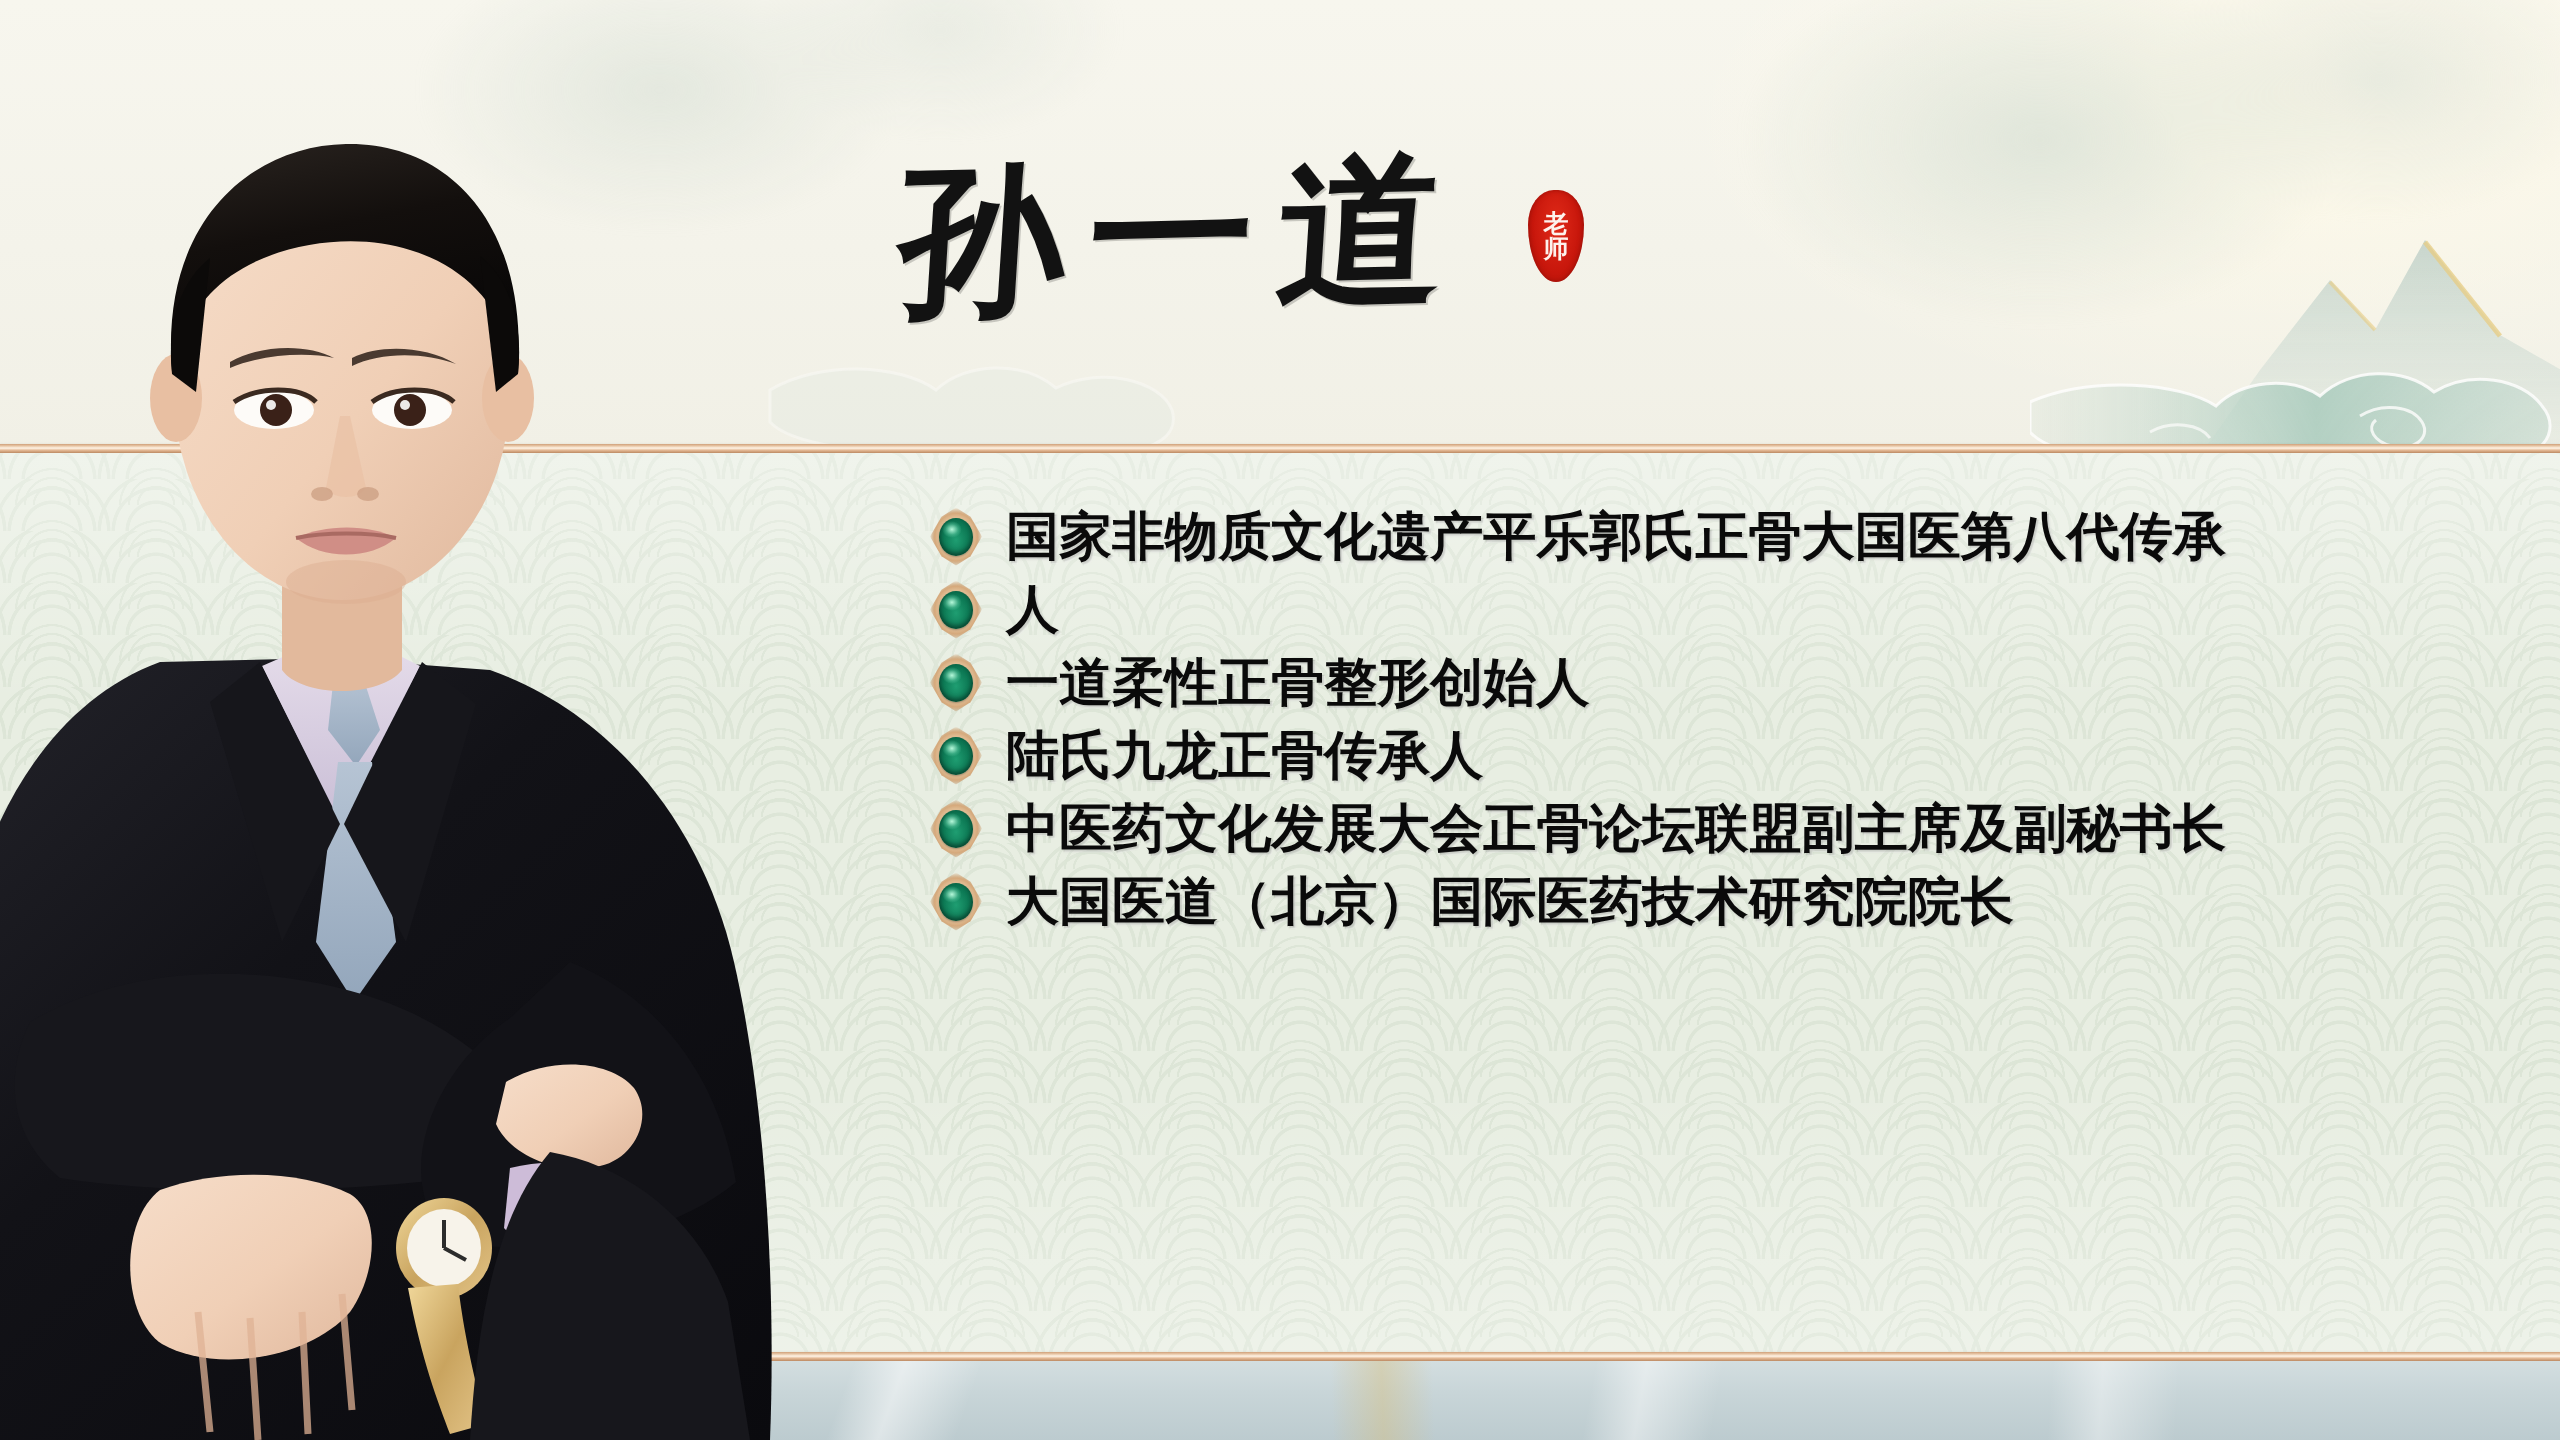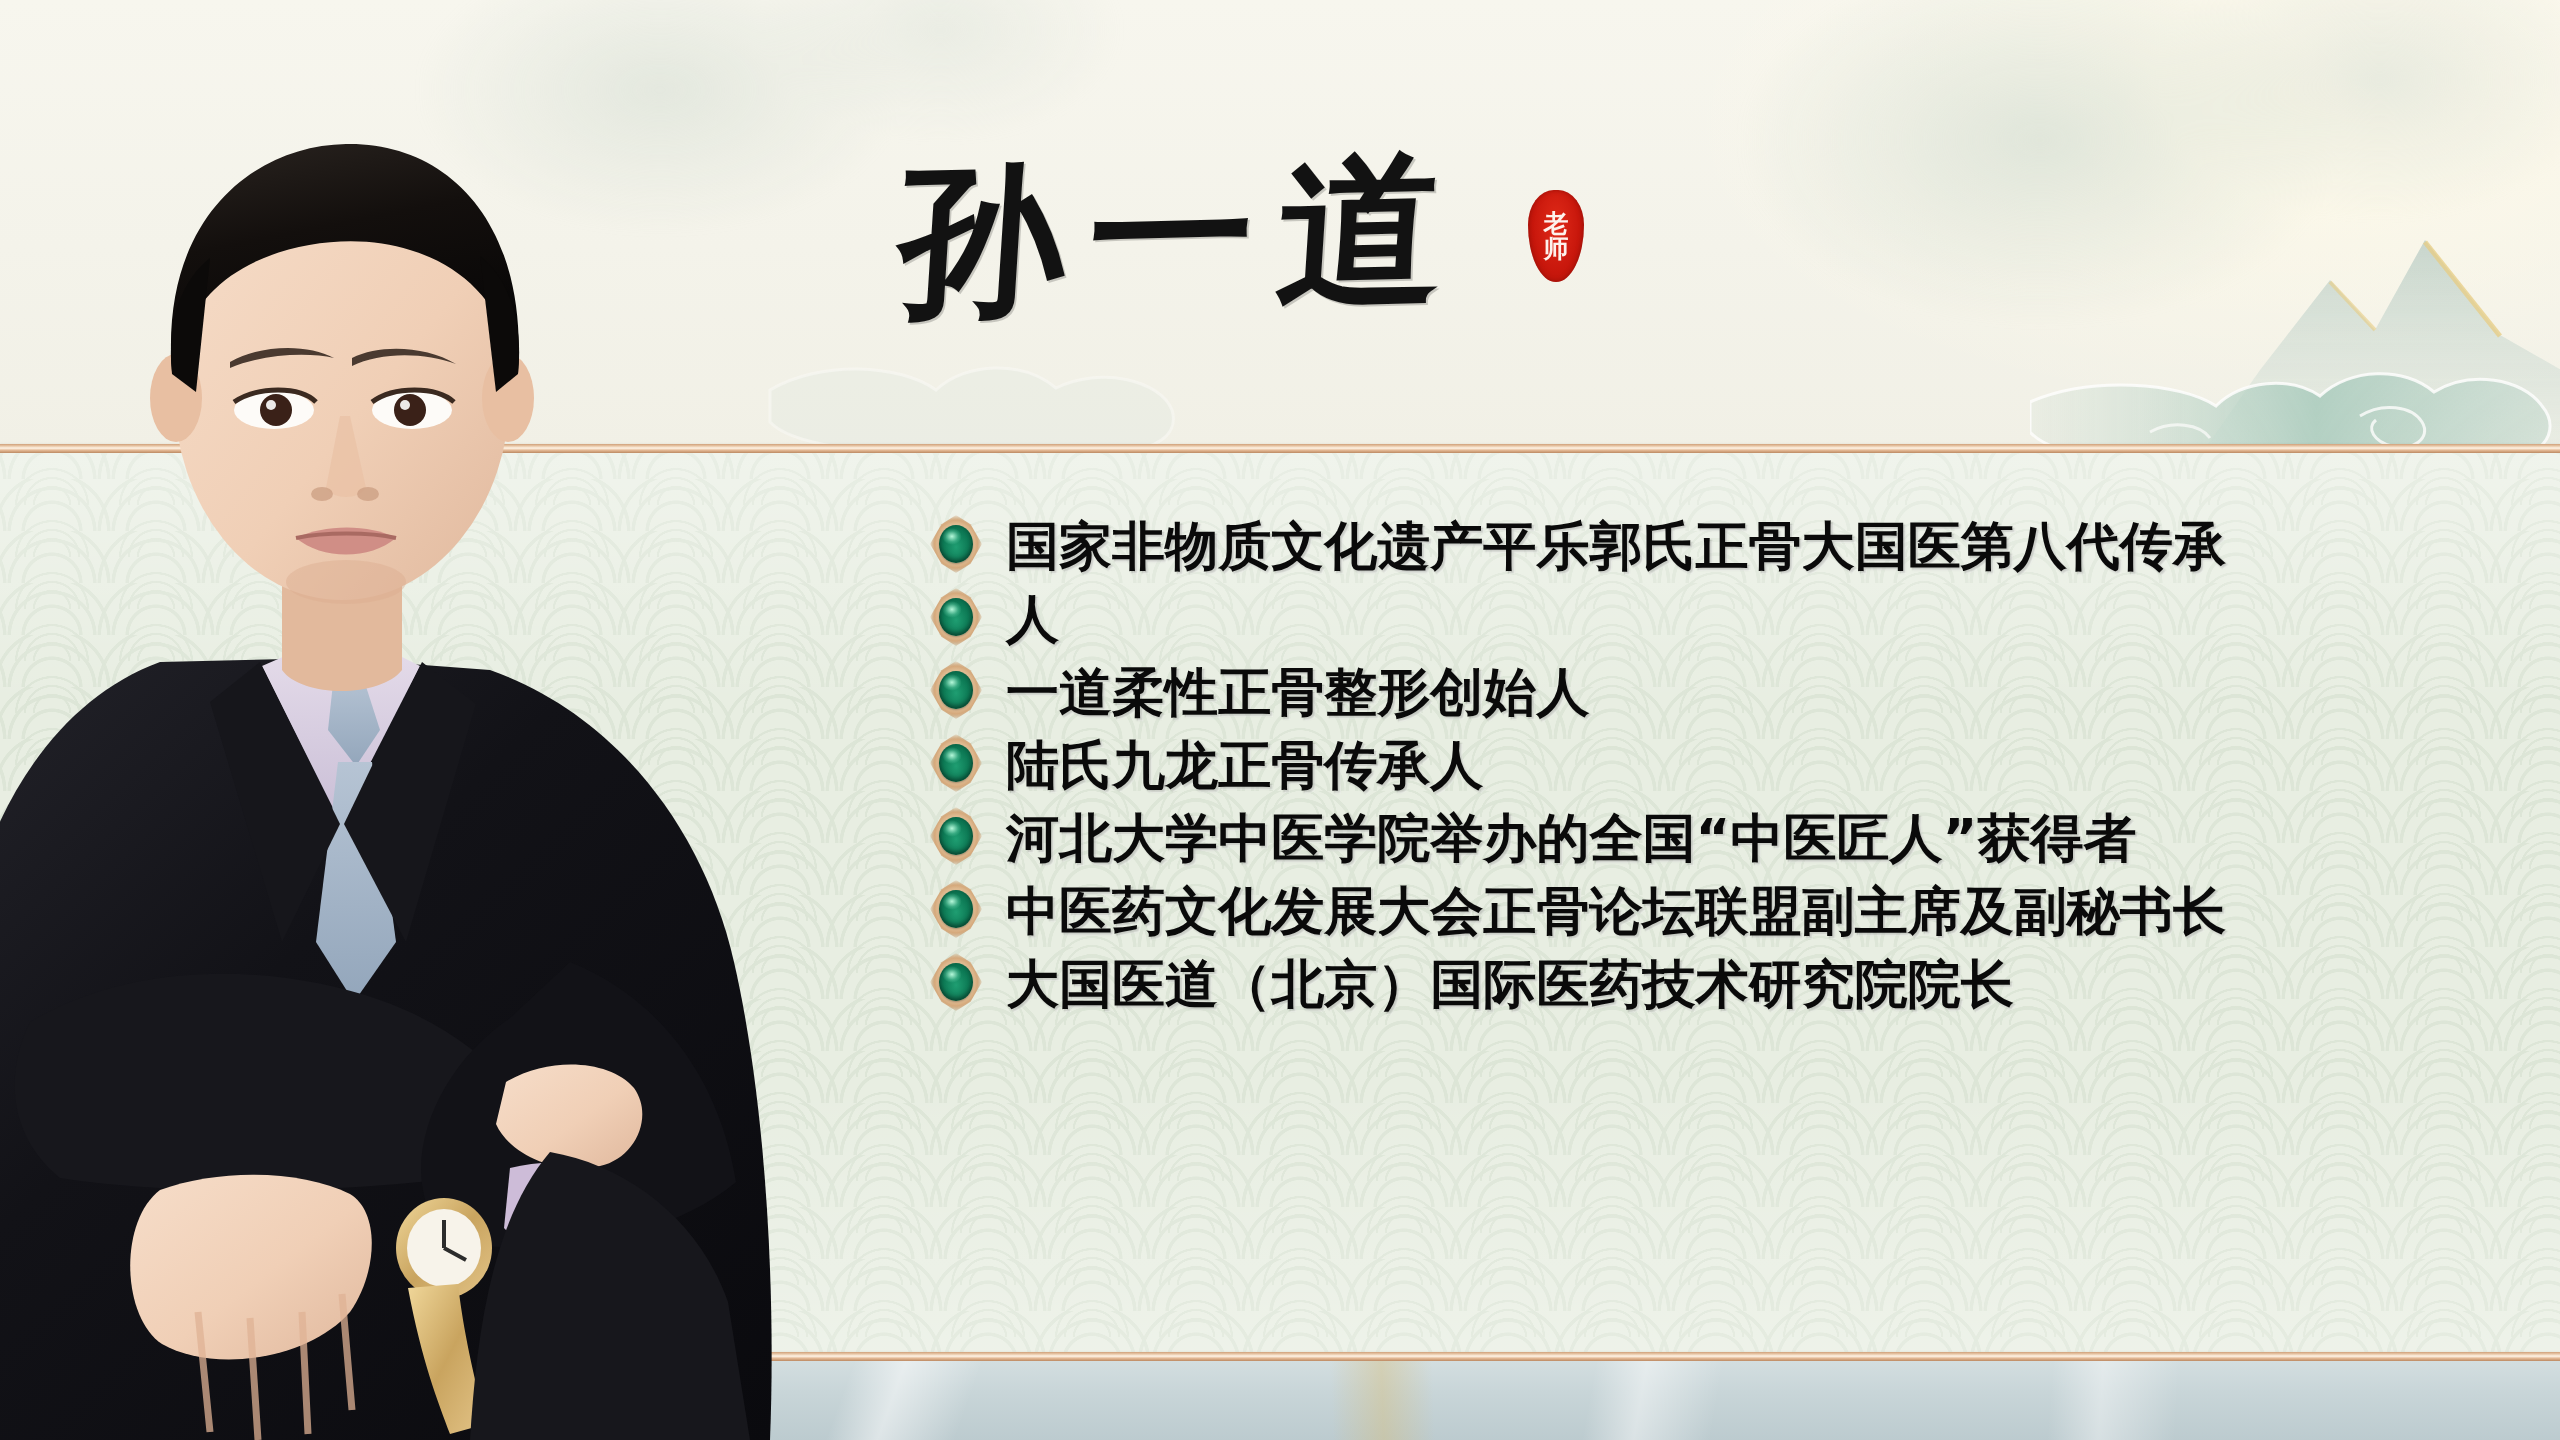--- a/index.html
+++ b/index.html
@@ -132,21 +132,21 @@
     color:#fdf2ec; font-size:25px; line-height:1.02; font-weight:700;
     font-family:"DejaVu Serif","Liberation Serif",serif;
   }
 
   
   .creds{
     position:absolute; left:930px; top:500px; width:1600px;
     z-index:9;
   }
   .cred-row{
-    display:flex; align-items:flex-end;
+    display:flex; align-items:center;
     height:73px;
   }
   .gem{
     position:relative; flex:0 0 auto;
     width:52px; height:58px; margin-right:24px;
   }
   .gem .setting{
     position:absolute; inset:0;
     background:
       radial-gradient(ellipse at 50% 50%, rgba(236,206,166,.0) 38%, #e8c9a2 42%, #d5a97c 58%, rgba(213,169,124,0) 72%);
@@ -359,27 +359,20 @@
 
     <div class="cred-row">
       <div class="gem">
         <div class="setting"></div>
         <div class="stone"></div>
       </div>
       <div class="cred-text">陆氏九龙正骨传承人</div>
     </div>
 
 
-    <div class="cred-row">
-      <div class="gem">
-        <div class="setting"></div>
-        <div class="stone"></div>
-      </div>
-      <div class="cred-text">河北大学中医学院举办的全国“中医匠人”获得者</div>
-    </div>
 
     <div class="cred-row">
       <div class="gem">
         <div class="setting"></div>
         <div class="stone"></div>
       </div>
       <div class="cred-text">中医药文化发展大会正骨论坛联盟副主席及副秘书长</div>
     </div>
 
     <div class="cred-row">

